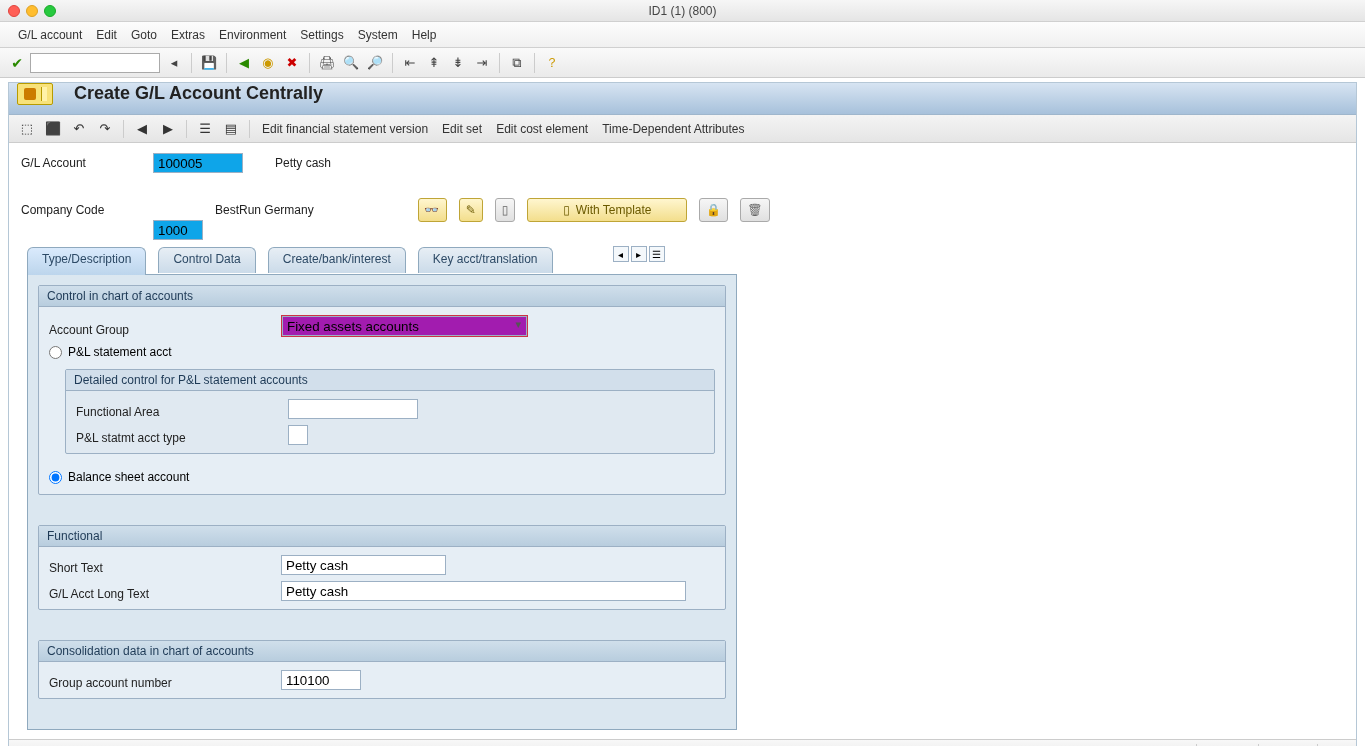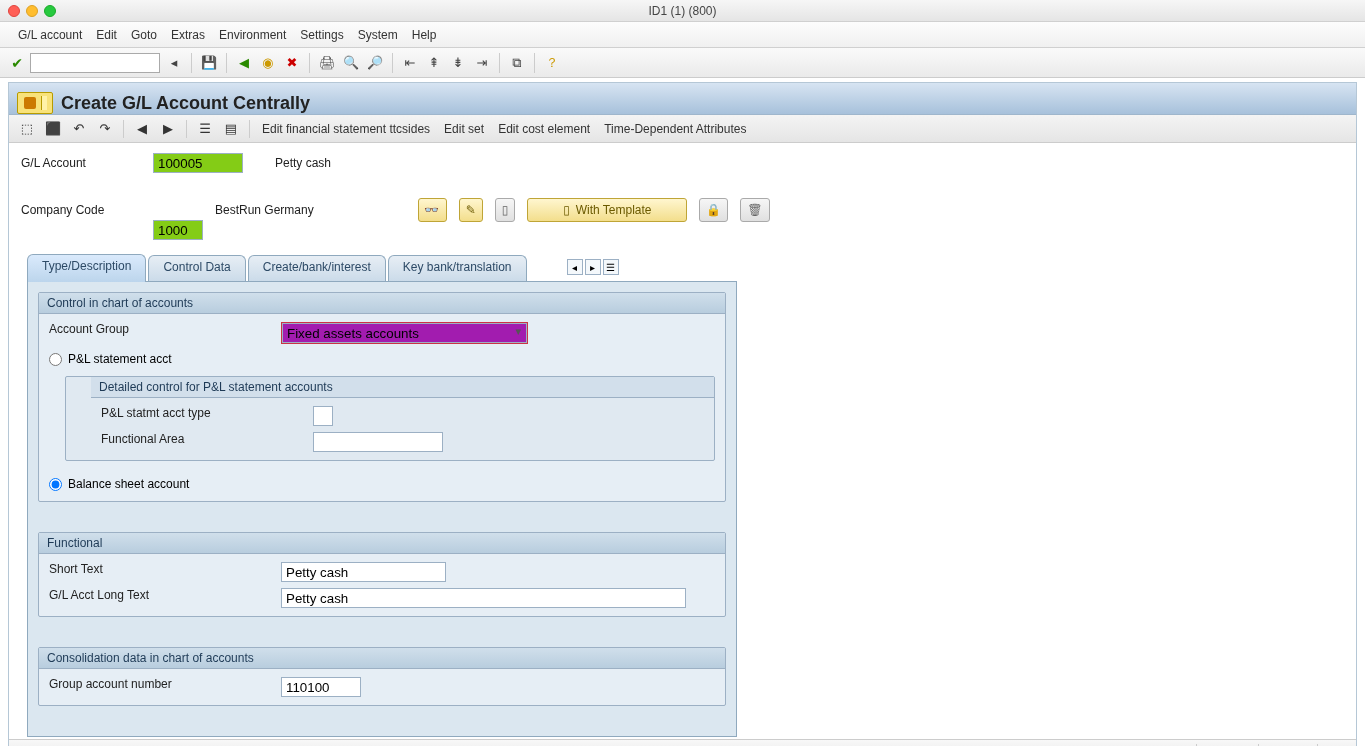--- a/index.html
+++ b/index.html
@@ -22,67 +22,67 @@
 .toolbar { height: 30px; background: linear-gradient(#fafafa, #eaeaea); border-bottom: 1px solid #ccc; display: flex; align-items: center; padding: 0 8px; gap: 4px; }
 .toolbar .tb-check { width: 18px; height: 18px; display: flex; align-items: center; justify-content: center; color: #2a8a00; font-size: 14px; }
 .toolbar input.cmd { width: 130px; height: 20px; border: 1px solid #aaa; background: #fff; }
 .toolbar .sep { width: 1px; height: 20px; background: #ccc; margin: 0 3px; }
 .toolbar .ti { width: 20px; height: 20px; display: flex; align-items: center; justify-content: center; font-size: 13px; color: #444; border-radius: 3px; }
 
 
 .tx { margin: 4px 8px 0 8px; border: 1px solid #b5c7d6; background: #fff; height: 682px; position: relative; }
 
 
-.tx-title { background: linear-gradient(#d7e4f2, #a7c1db); height: 32px; display: flex; align-items: flex-end; padding: 0 8px; gap: 8px; border-bottom: 1px solid #9fb6cc; }
+.tx-title { background: linear-gradient(#d7e4f2, #a7c1db); height: 32px; display: flex; align-items: flex-start; padding: 0 8px; gap: 21px; border-bottom: 1px solid #9fb6cc; }
 .tx-title .badge { width: 36px; height: 22px; background: #f8e27a; border: 1px solid #b79b00; border-radius: 2px; display: flex; align-items: center; justify-content: space-around; padding: 0 3px; }
 .tx-title .badge .b1 { width: 12px; height: 12px; background: #cc7a00; border-radius: 2px; }
 .tx-title .badge .b2 { width: 6px; height: 14px; background: #fff2a8; border-left: 1px solid #b79b00; }
 .tx-title h1 { font-size: 18px; font-weight: bold; color: #222; }
 
 
 .app-toolbar { height: 28px; background: linear-gradient(#f4f4f4, #e5e5e5); border-bottom: 1px solid #ccc; display: flex; align-items: center; padding: 0 8px; gap: 6px; font-size: 12px; }
 .app-toolbar .ai { padding: 2px 4px; color: #333; cursor: default; display: flex; align-items: center; gap: 4px; }
 .app-toolbar .ai.icon { width: 20px; justify-content: center; font-size: 13px; }
 .app-toolbar .asep { width: 1px; height: 18px; background: #ccc; margin: 0 2px; }
 
 
 .header-fields { padding: 10px 12px 6px 12px; display: flex; flex-direction: column; gap: 6px; }
 .header-fields .row { display: flex; align-items: center; gap: 12px; }
 .header-fields label { width: 120px; color: #222; }
-.header-fields input.f { height: 20px; border: 1px solid #9cb0c4; padding: 0 4px; background: #84cc16; }
+.header-fields input.f { height: 20px; border: 1px solid #9cb0c4; padding: 0 4px; background: #0ea5e9; }
 .header-fields .w90 { width: 90px; }
 .header-fields .w50 { width: 50px; margin-top: 41px; }
 .header-fields .desc { color: #222; }
 .header-fields .btn { height: 24px; border: 1px solid #bfa536; background: linear-gradient(#fff6cf, #f3de8c); border-radius: 3px; display: flex; align-items: center; justify-content: center; padding: 0 6px; font-size: 12px; color: #6b5a00; }
 .header-fields .btn.gray { border-color: #aaa; background: linear-gradient(#f6f6f6,#e0e0e0); color: #666; }
 .header-fields .btn.with-template { width: 160px; gap: 6px; }
 
 
-.tabstrip { margin: 7px 8px 0 18px; display: flex; align-items: center; gap: 2px; position: relative; }
+.tabstrip { margin: 0 8px 0 18px; display: flex; align-items: flex-start; gap: 12px; position: relative; }
 .tab { height: 26px; padding: 4px 14px 0 14px; border: 1px solid #8fa9be; border-bottom: none; border-radius: 6px 6px 0 0; background: linear-gradient(#e7eef5,#cbdbe9); color: #2d4a66; position: relative; top: 1px; }
 .tab.active { background: linear-gradient(#daeafc,#bcd5ec); z-index: 2; height: 28px; }
 .tab-nav { display: flex; gap: 2px; margin-left: 6px; }
 .tab-nav .tn { width: 16px; height: 16px; border: 1px solid #9cb0c4; background: #f4f8fb; display: flex; align-items: center; justify-content: center; font-size: 10px; }
 
 
 .panel { margin: 0 8px 8px 18px; width: 710px; border: 1px solid #8fa9be; background: #dbe7f0; padding: 10px 10px 30px 10px; display: flex; flex-direction: column; gap: 30px; }
 
 
 .group { border: 1px solid #9cb0c4; background: #e6eef5; border-radius: 2px; }
 .group .gtitle { background: linear-gradient(#d0dfeb,#b8cdde); padding: 3px 8px; font-size: 12px; color: #1e3a56; border-bottom: 1px solid #9cb0c4; }
 .group .gbody { padding: 8px 10px; display: flex; flex-direction: column; gap: 6px; }
-.group .gbody .row { display: flex; align-items: flex-start; gap: 12px; }
+.group .gbody .row { display: flex; align-items: flex-end; gap: 12px; }
 .group .gbody label { width: 220px; color: #222; }
 .group .gbody input.f, .group .gbody select.f { height: 20px; border: 1px solid #9cb0c4; padding: 0 4px; background: #fff; }
 .group .gbody select.f { width: 245px; appearance: none; background: #a21caf; }
 .select-wrap { position: relative; display: inline-block; border: 1px solid #c34; }
 .select-wrap::after { content: "▾"; position: absolute; right: 6px; top: 2px; color: #555; pointer-events: none; font-size: 11px; }
 .select-wrap select.f { border: 1px solid #9cb0c4; }
 
-.subgroup { border: 1px solid #9cb0c4; background: #e0e9f1; margin: 2px 0 4px 16px; padding-left: 25px; }
+.subgroup { border: 1px solid #9cb0c4; background: #e0e9f1; margin: 2px 0 4px 16px; }
 .subgroup .gtitle { background: #d2dfeb; }
 
 
 .radio-row { display: flex; align-items: center; gap: 6px; padding: 2px 0; }
 .radio-row input { margin: 0; }
 
 
 .statusbar { position: absolute; left: 0; right: 0; bottom: 0; height: 24px; background: linear-gradient(#f8f8f8, #e6e6e6); border-top: 1px solid #ccc; display: flex; align-items: center; justify-content: flex-end; padding: 0 10px; gap: 10px; font-size: 11px; color: #555; }
 .statusbar .sap { position: absolute; left: 50%; transform: translateX(-50%); color: #1a5aa8; font-weight: bold; font-style: italic; letter-spacing: 1px; font-size: 14px; opacity: .7; }
 .statusbar .ssep { width: 1px; height: 16px; background: #ccc; }
@@ -154,21 +154,21 @@
     <div class="ai icon">⬛</div>
     <div class="ai icon">↶</div>
     <div class="ai icon">↷</div>
     <div class="asep"></div>
     <div class="ai icon">◀</div>
     <div class="ai icon">▶</div>
     <div class="asep"></div>
     <div class="ai icon">☰</div>
     <div class="ai icon">▤</div>
     <div class="asep"></div>
-    <div class="ai">Edit financial statement ttcsides</div>
+    <div class="ai">Edit financial statement version</div>
     <div class="ai">Edit set</div>
     <div class="ai">Edit cost element</div>
     <div class="ai">Time-Dependent Attributes</div>
   </div>
 
   <div class="header-fields">
     <div class="row">
       <label>G/L Account</label>
       <input class="f w90" value="100005" style="">
       <span class="desc" style="margin-left:20px">Petty cash</span>
@@ -187,21 +187,21 @@
       </div>
       <div class="btn gray">🔒</div>
       <div class="btn gray">🗑</div>
     </div>
   </div>
 
   <div class="tabstrip">
     <div class="tab active">Type/Description</div>
     <div class="tab">Control Data</div>
     <div class="tab">Create/bank/interest</div>
-    <div class="tab">Key bank/translation</div>
+    <div class="tab">Key acct/translation</div>
     <div style="width:30px"></div>
     <div class="tab-nav">
       <div class="tn">◂</div>
       <div class="tn">▸</div>
       <div class="tn">☰</div>
     </div>
   </div>
 
   <div class="panel">
 
@@ -218,26 +218,26 @@
         </div>
         <div class="radio-row">
           <input type="radio" name="accttype" style="">
           <span>P&amp;L statement acct</span>
         </div>
 
         <div class="subgroup group">
           <div class="gtitle">Detailed control for P&amp;L statement accounts</div>
           <div class="gbody">
             <div class="row">
+              <label style="width:200px">Functional Area</label>
+              <input class="f disabled" style="width: 130px;" disabled="">
+            </div>
+            <div class="row">
               <label style="width:200px">P&amp;L statmt acct type</label>
               <input class="f small disabled" disabled="" style="">
-            </div>
-            <div class="row">
-              <label style="width:200px">Functional Area</label>
-              <input class="f disabled" style="width: 130px;" disabled="">
             </div>
           </div>
         </div>
 
         <div class="radio-row" style="margin-top:4px">
           <input type="radio" name="accttype" checked="" style="">
           <span>Balance sheet account</span>
         </div>
       </div>
     </div>

